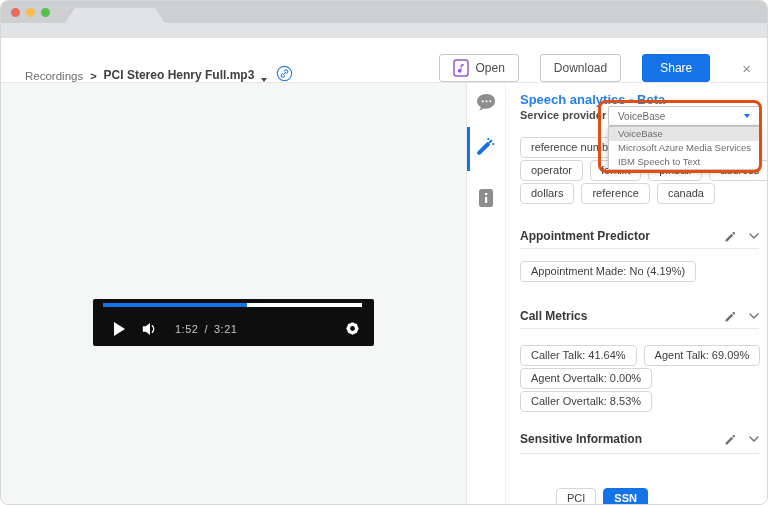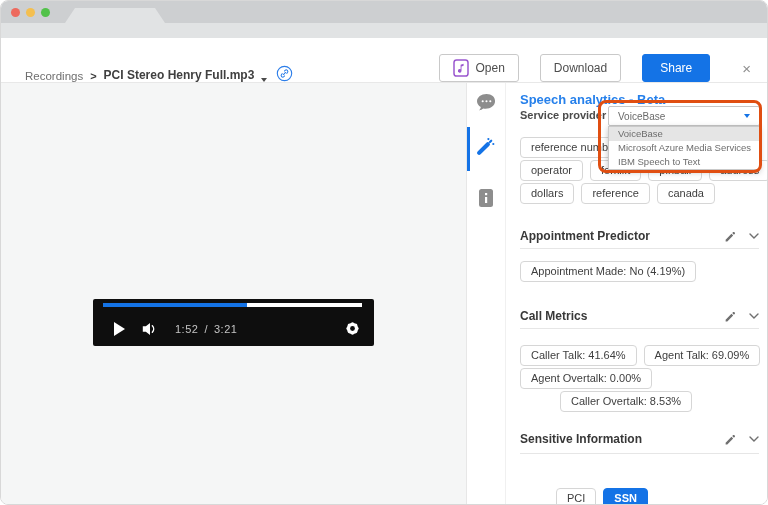--- a/index.html
+++ b/index.html
@@ -72,21 +72,21 @@
 
   
   .sec-head { position:absolute; left:14px; right:8px; display:flex; align-items:center; }
   .sec-title { font-size:12px; font-weight:bold; color:#383838; }
   .sec-icons { margin-left:auto; display:flex; align-items:center; gap:12px; }
   .sec-icons > span { display:flex; align-items:center; cursor:pointer; }
   .sec-div { position:absolute; left:14px; right:8px; height:1px; background:#e6e6e6; }
   .chips-row { position:absolute; left:14px; display:flex; gap:7px; }
 
   .h-appt { top:146px; }  .d-appt { top:165px; }  .c-appt { top:178px; }
-  .h-call { top:226px; }  .d-call { top:245px; }  .c-call1 { top:262px; } .c-call2 { top:285px; } .c-call3 { top:308px;margin-left:40px; }
+  .h-call { top:226px; }  .d-call { top:245px; }  .c-call1 { top:262px; } .c-call2 { top:285px; } .c-call3 { top:308px; }
   .h-sens { top:349px; }  .d-sens { top:370px; }  .c-sens { top:405px;margin-left:36px; }
 </style>
 </head>
 <body>
 
 <div class="window">
 
   <div class="titlebar">
     <span class="light red"></span>
     <span class="light yellow"></span>

